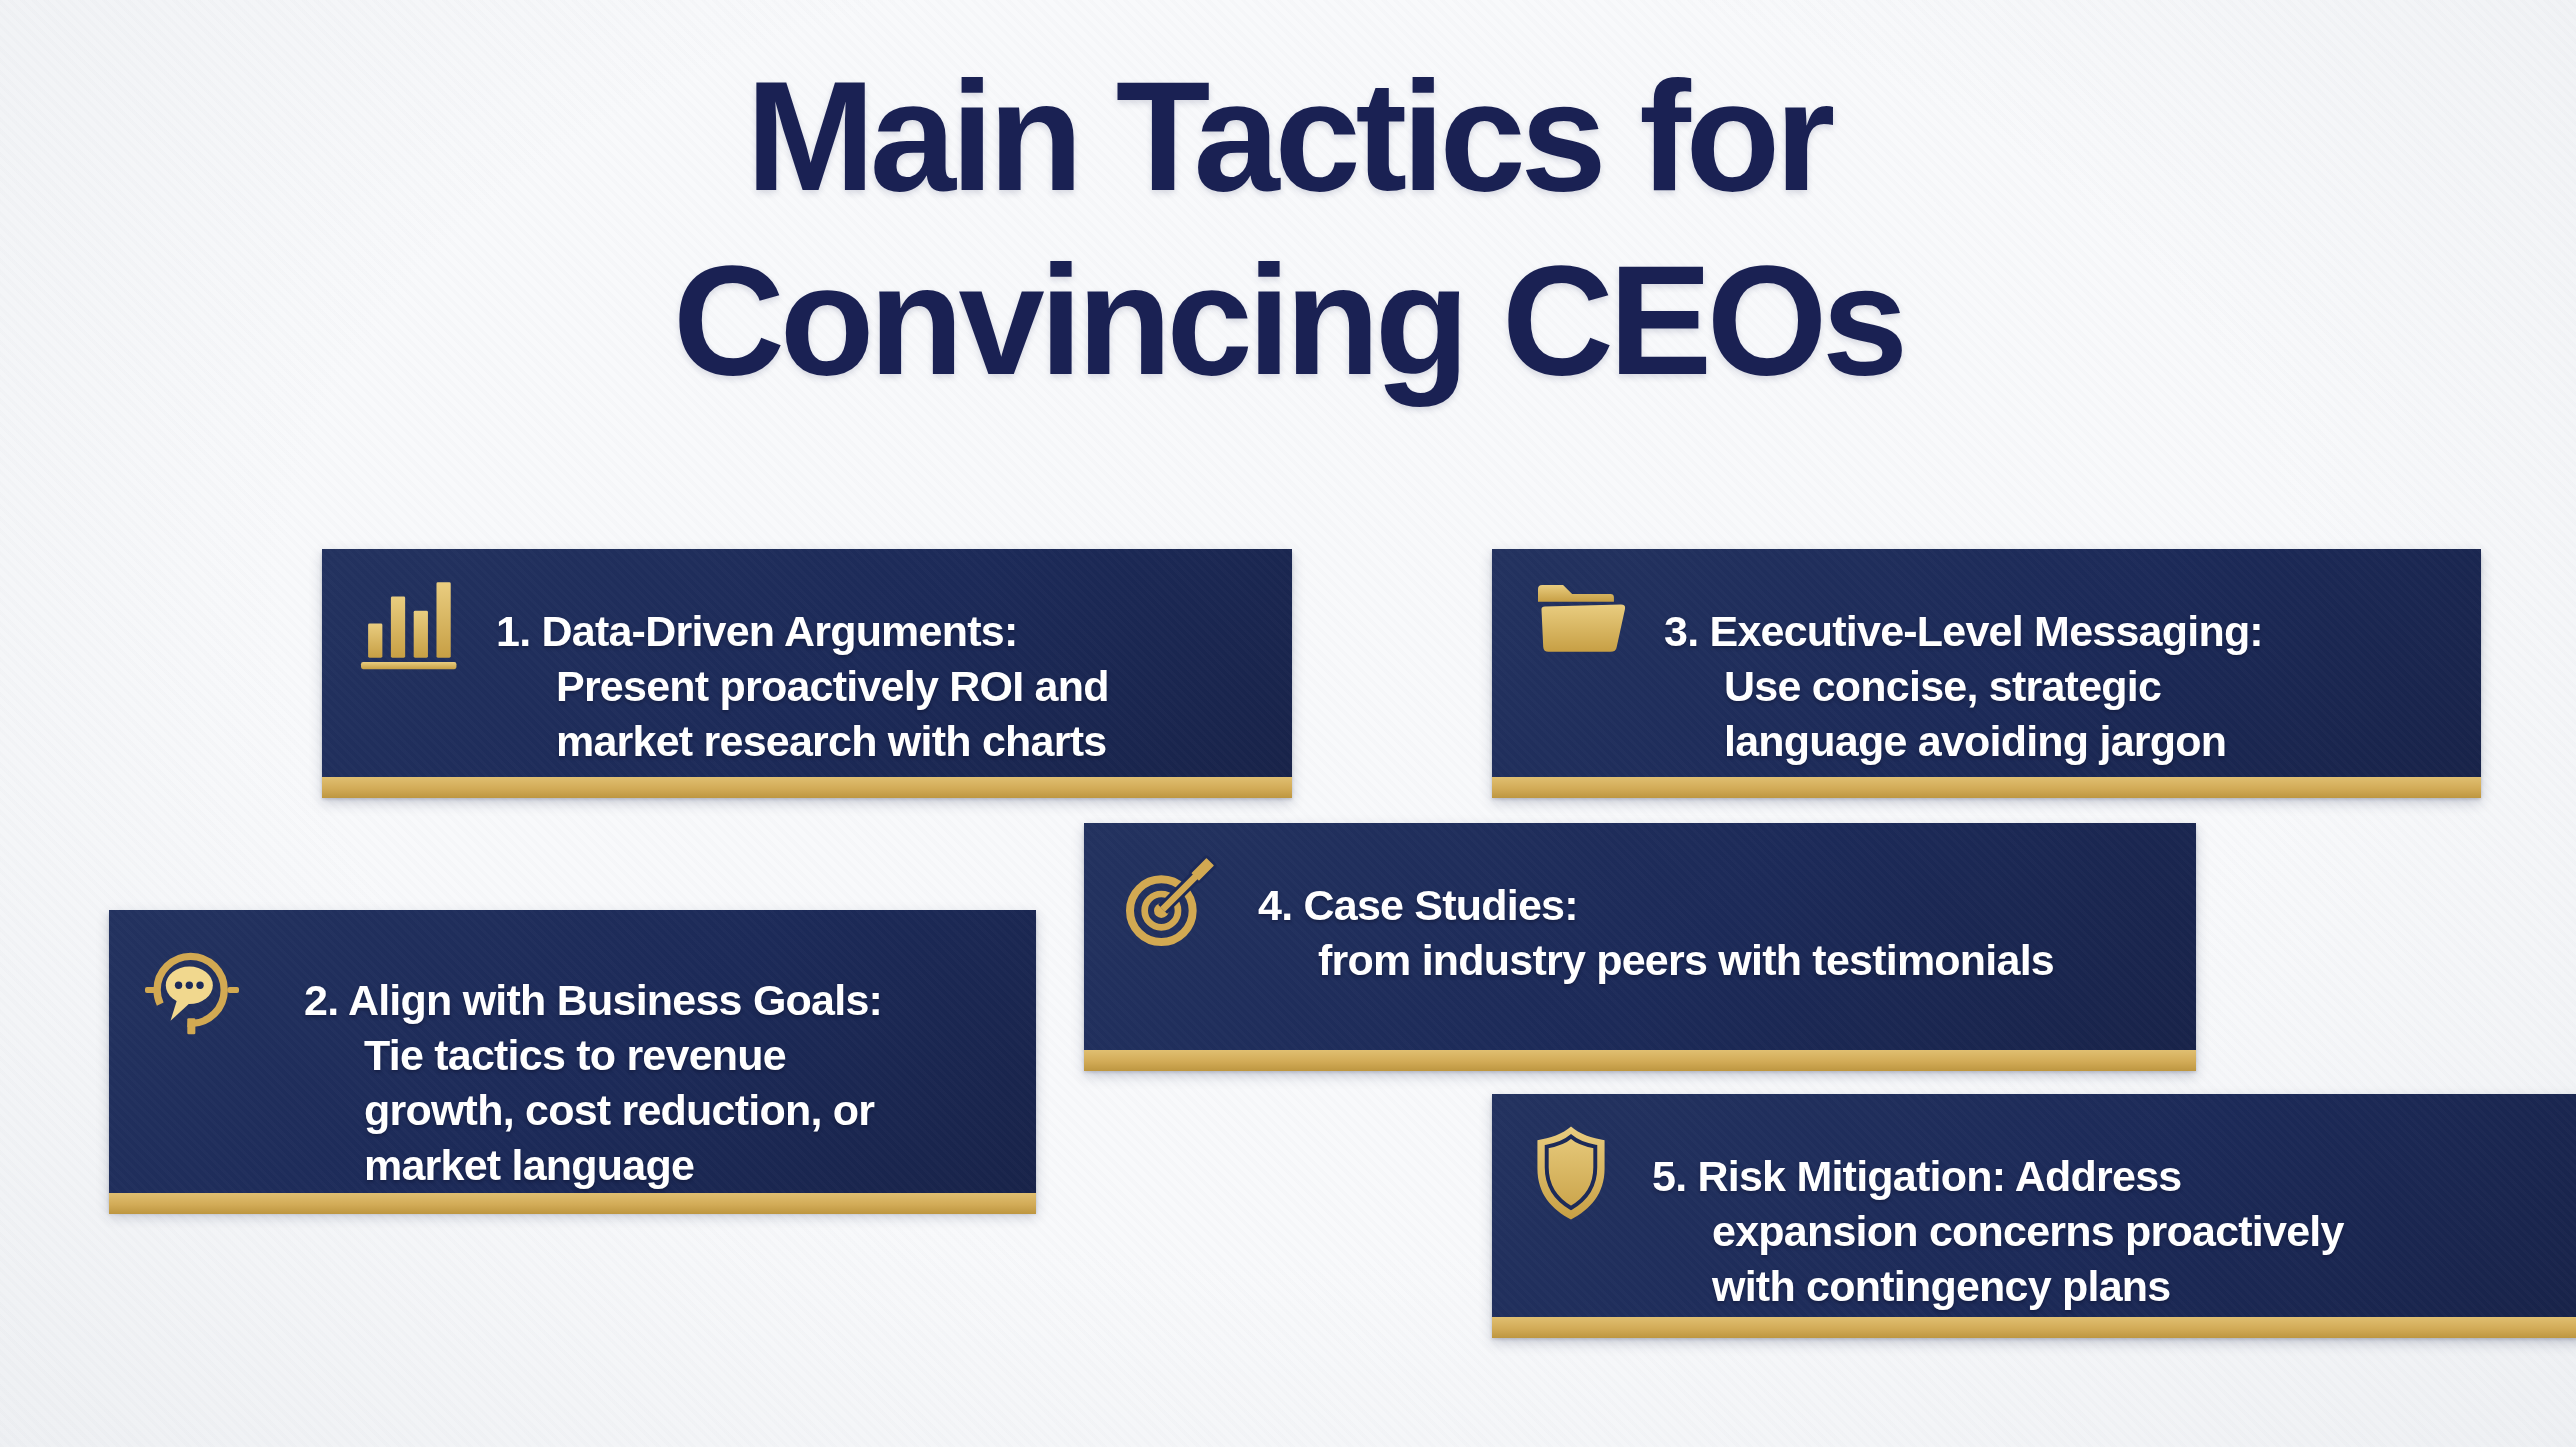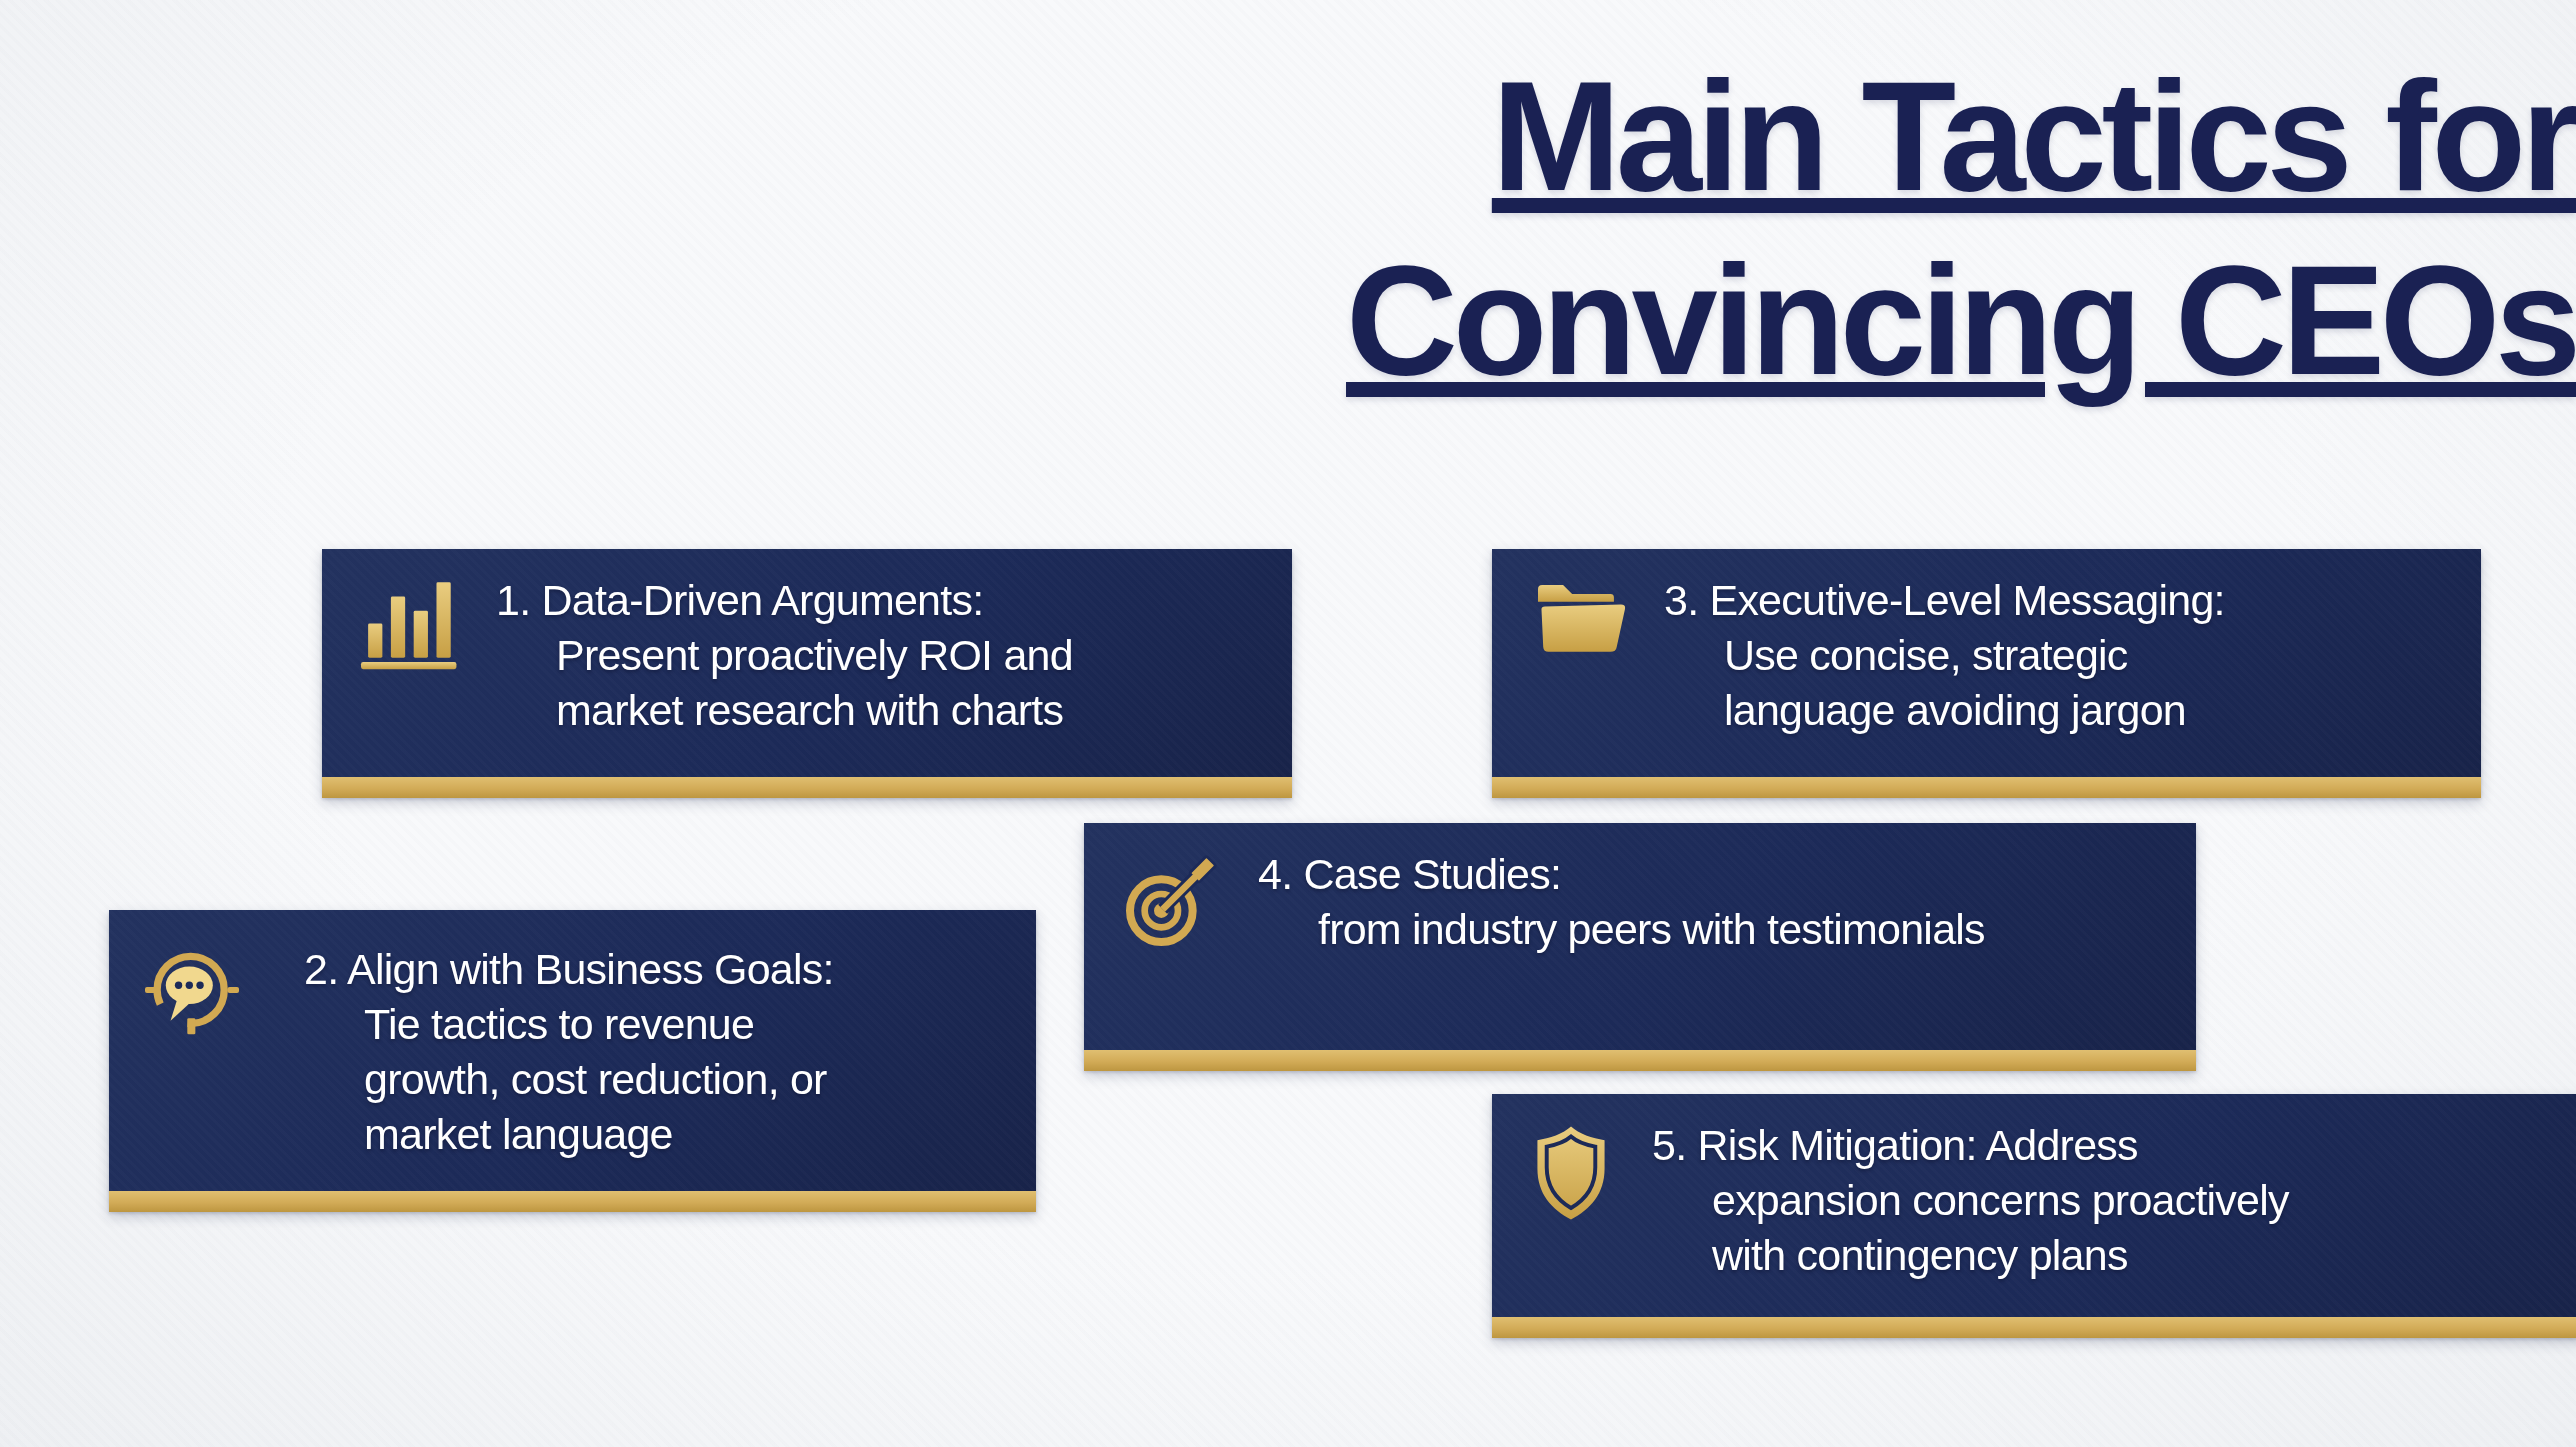--- a/index.html
+++ b/index.html
@@ -8,28 +8,27 @@
     position: relative;
     overflow: hidden;
     font-family: "Liberation Sans", sans-serif;
     background:
       repeating-linear-gradient(45deg, rgba(20,30,60,0.012) 0 3.8px, rgba(0,0,0,0) 3.8px 8.3px),
       radial-gradient(ellipse at 50% 42%, #f8f9fb 55%, #eef0f3 100%);
   }
 
   .title-wrap {
     position: absolute; left: 0; top: 45px; width: 100%;
-    text-align: right;
+    text-align: center;
     color: #1a2153;
     font-weight: bold;
     font-size: 155px;
     line-height: 184px;
     letter-spacing: -0.034em;
     text-shadow: 0 3px 6px rgba(26,33,83,0.15);
-    text-decoration: underline;
   }
 
   .card {
     position: absolute;
     display: flex; flex-direction: column;
     box-shadow: 0 5.3px 12px rgba(25,35,70,0.20), 0 1.5px 3px rgba(25,35,70,0.18);
   }
   .card-navy {
     flex: 1 1 auto;
     background:
@@ -43,26 +42,27 @@
   .gold-strip {
     flex: 0 0 21px;
     background: linear-gradient(180deg, #e0bf71 0%, #d2ab57 55%, #bd9640 100%);
   }
 
   .card-icon { flex: 0 0 auto; margin-top: 4.5px; }
 
   .card-text {
     margin-left: 38px;
     color: #ffffff;
-    font-weight: normal;
+    font-weight: bold;
     font-size: 43px;
     line-height: 55px;
     letter-spacing: -0.018em;
     text-shadow: 0 1.5px 3.8px rgba(8,14,40,0.45);
     white-space: nowrap;
+    margin-top: 31px;
   }
   .card-text .desc-line { margin-left: 60px; }
 
   
   .card-1 { left: 322px;  top: 549px;  width: 970px; height: 249px; }
   .card-3 { left: 1492px; top: 549px;  width: 989px; height: 249px; }
   .card-4 { left: 1084px; top: 823px; width: 1112px; height: 248px; }
   .card-2 { left: 109px;  top: 910px; width: 927px; height: 302px; }
   .card-5 { left: 1492px; top: 1094px; width: 1094px; height: 244px; }
 </style>

